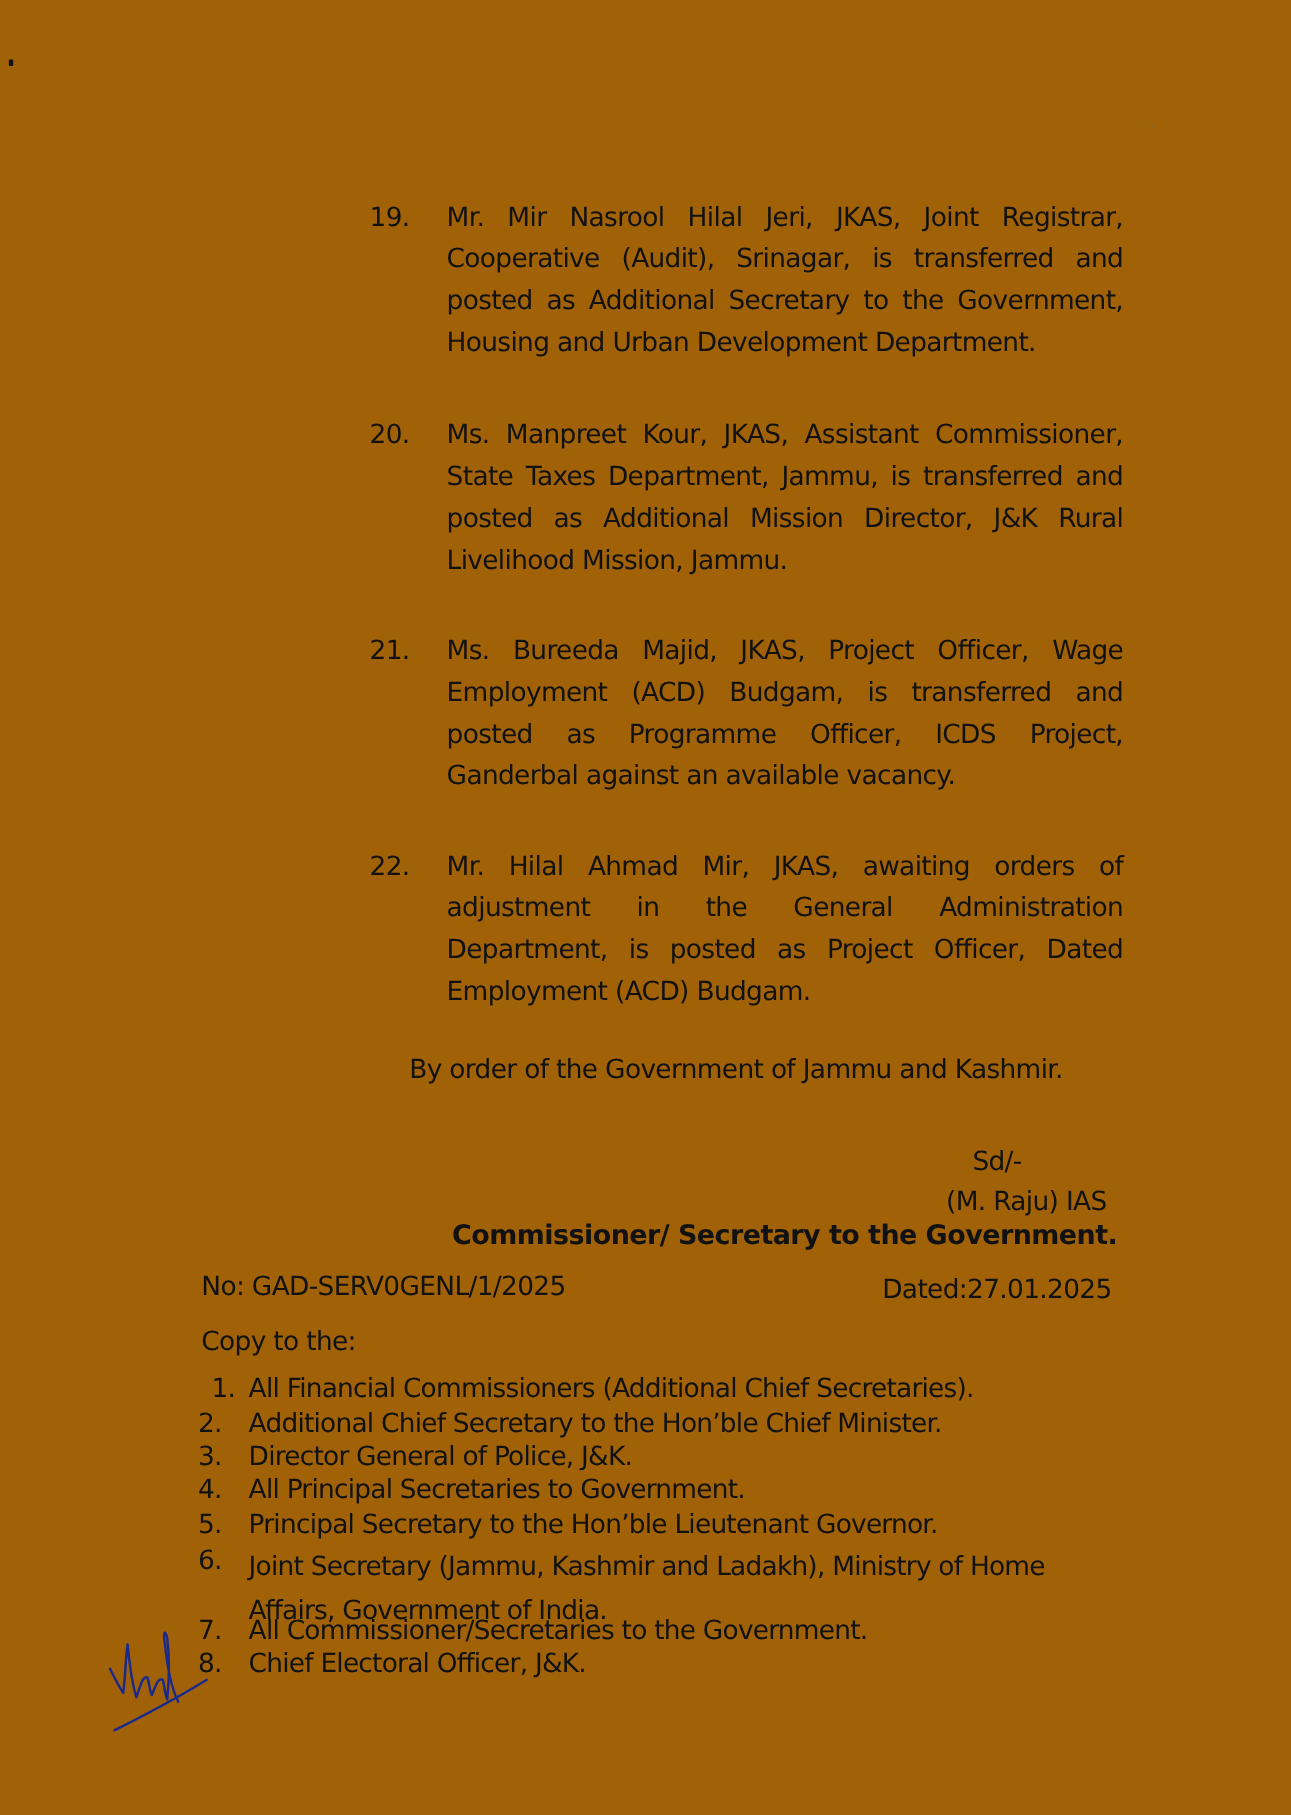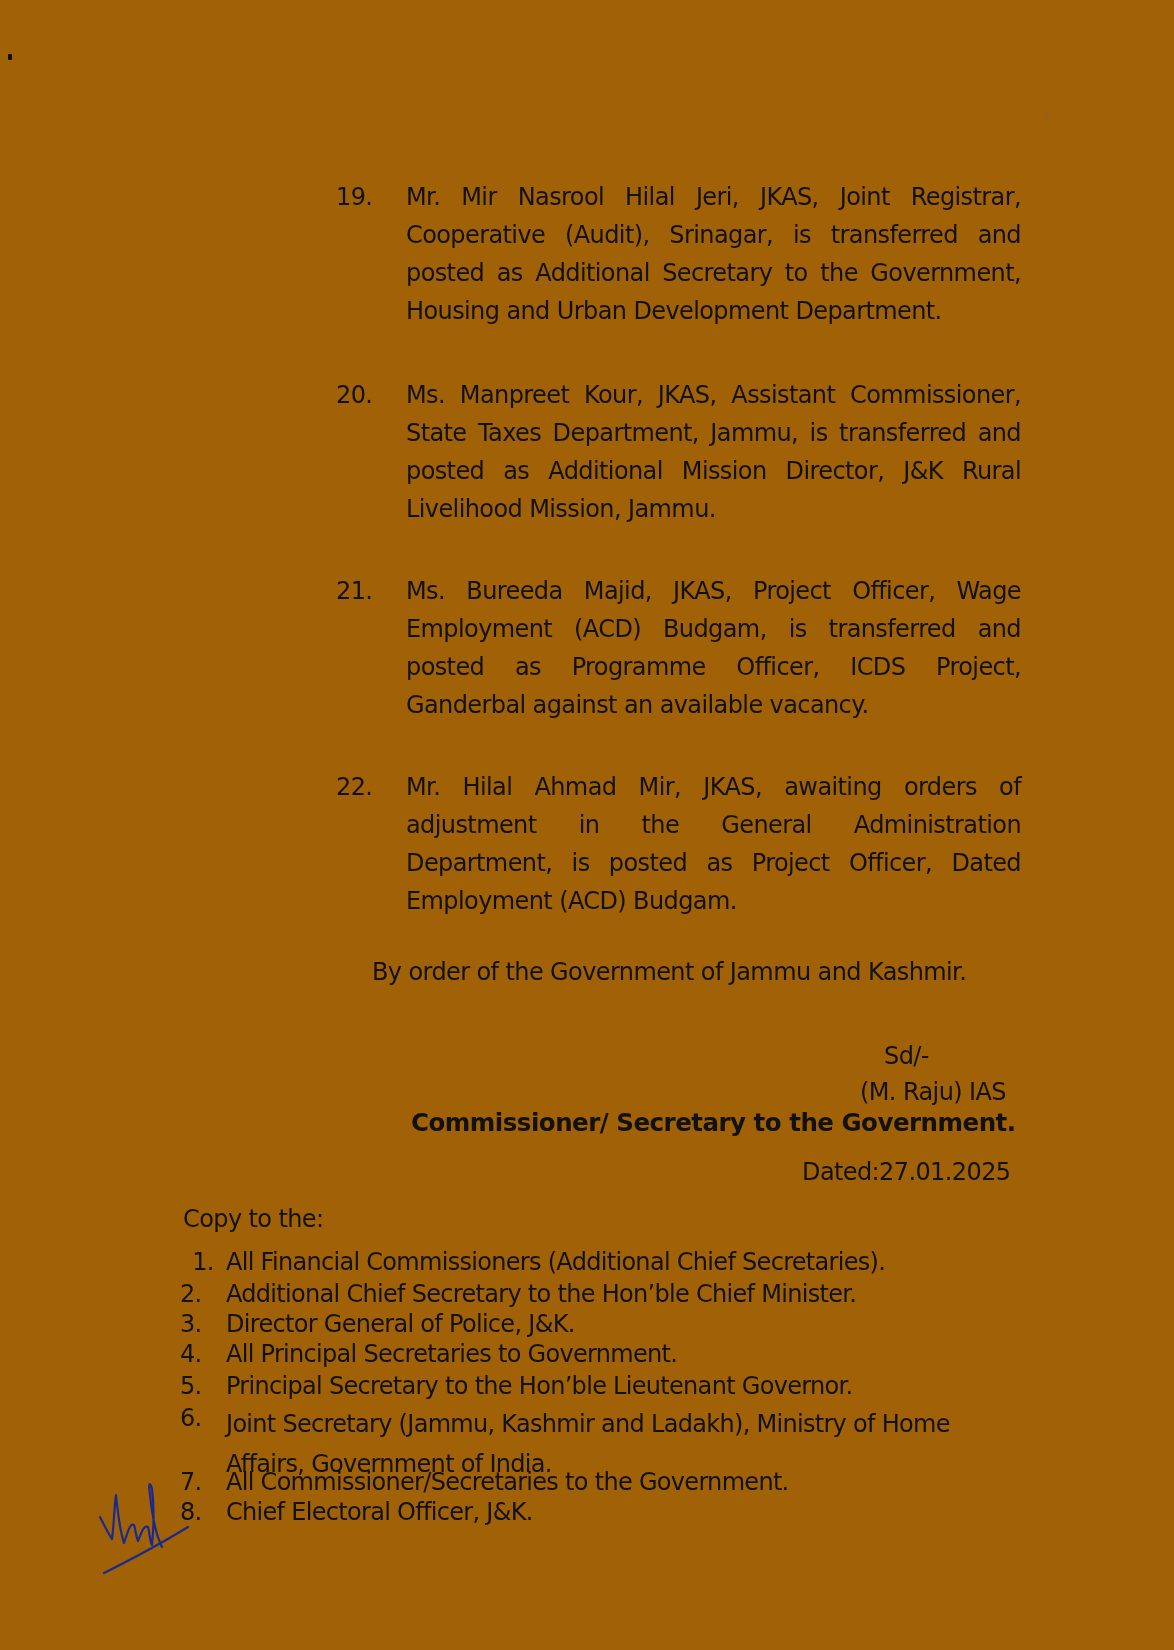--- a/index.html
+++ b/index.html
@@ -145,20 +145,21 @@
     <span class="num">22.</span>
     <div class="txt">Mr. Hilal Ahmad Mir, JKAS, awaiting orders of adjustment in the General Administration Department, is posted as Project Officer, Dated Employment (ACD) Budgam.</div>
   </div>
 
   <div class="order-line">By order of the Government of Jammu and Kashmir.</div>
 
   <div class="sig sig-sd">Sd/-</div>
   <div class="sig sig-name">(M. Raju) IAS</div>
   <div class="sig sig-title">Commissioner/ Secretary to the Government.</div>
 
+  <div class="ref-no">No: GAD-SERV0GENL/1/2025</div>
   <div class="ref-date">Dated:27.01.2025</div>
 
   <div class="copy-to">Copy to the:</div>
 
   <div class="copy-list">
     <div class="copy-item" style="top:0px;text-align:center;">
       <span class="cnum">1.</span><span class="ctext">All Financial Commissioners (Additional Chief Secretaries).</span>
     </div>
     <div class="copy-item" style="top:32px;">
       <span class="cnum">2.</span><span class="ctext">Additional Chief Secretary to the Hon’ble Chief Minister.</span>

